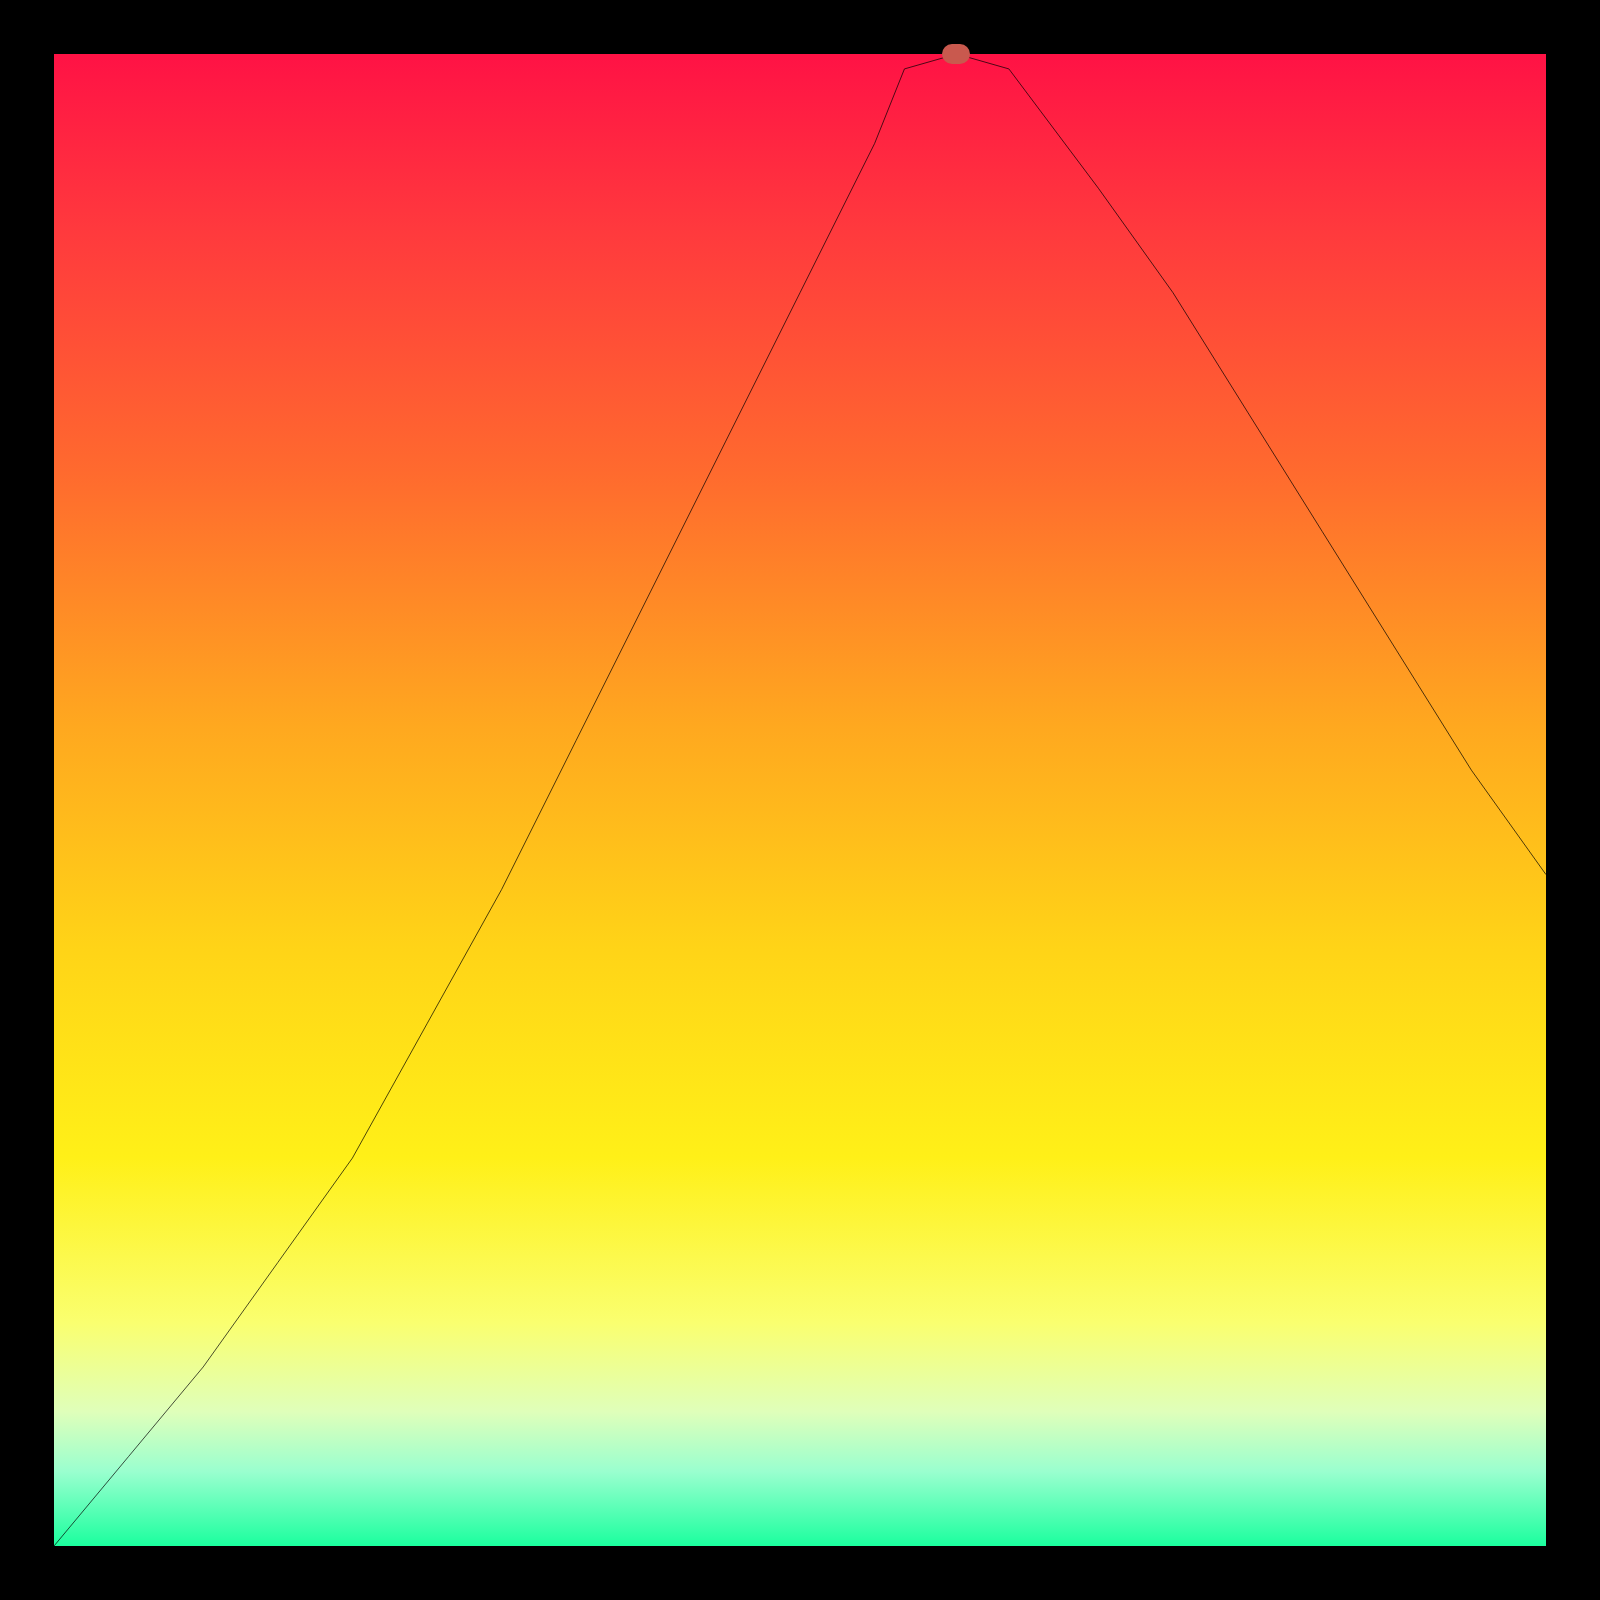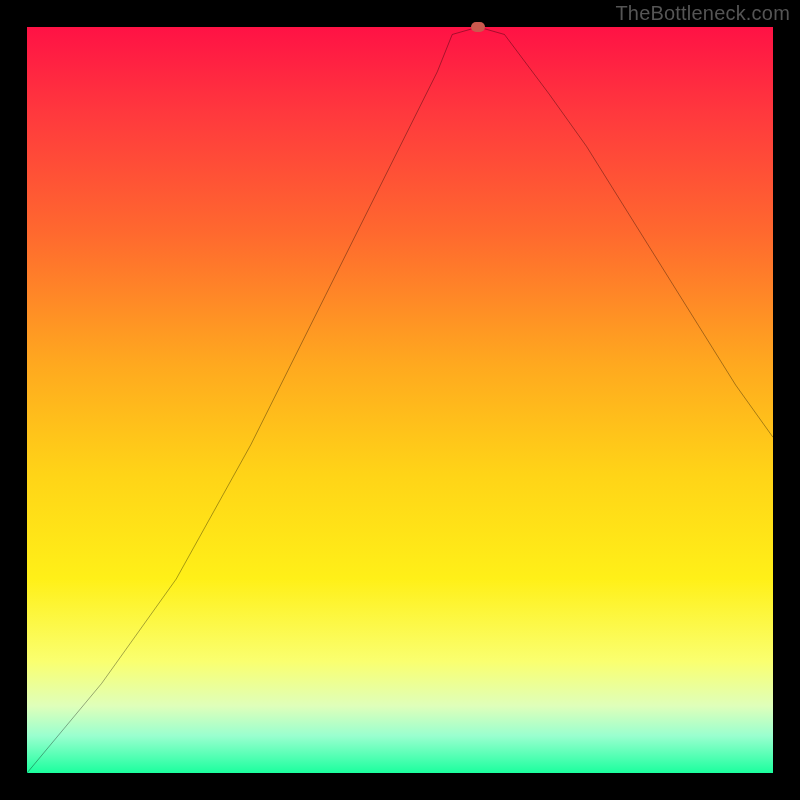--- a/index.html
+++ b/index.html
@@ -60,21 +60,20 @@
     border-radius: 5px;
     background: #c9594e;
     transform: translate(-50%, -50%);
     z-index: 4;
   }
 </style>
 </head>
 <body>
 
 <div class="wrap">
-  <div class="watermark">TheBottleneck.com</div>
 
   <div class="plot">
     <svg class="curve" viewBox="0 0 100 100" preserveAspectRatio="none">
       <path d="M0.00 100.00 L5.00 94.00 L10.00 88.00 L15.00 81.00 L20.00 74.00 L25.00 65.00 L30.00 56.00 L35.00 46.00 L40.00 36.00 L45.00 26.00 L50.00 16.00 L55.00 6.00 L57.00 1.00 L60.50 0.00 L64.00 1.00 L70.00 9.00 L75.00 16.00 L80.00 24.00 L85.00 32.00 L90.00 40.00 L95.00 48.00 L100.00 55.00" fill="none" stroke="#000000" stroke-width="0.35" vector-effect="non-scaling-stroke" id="curvePath"></path>
     </svg>
     <div class="marker" id="marker" style="left: 60.5%; top: 0%; background: rgb(201, 89, 78);"></div>
   </div>
 </div>
 
 </body></html>

